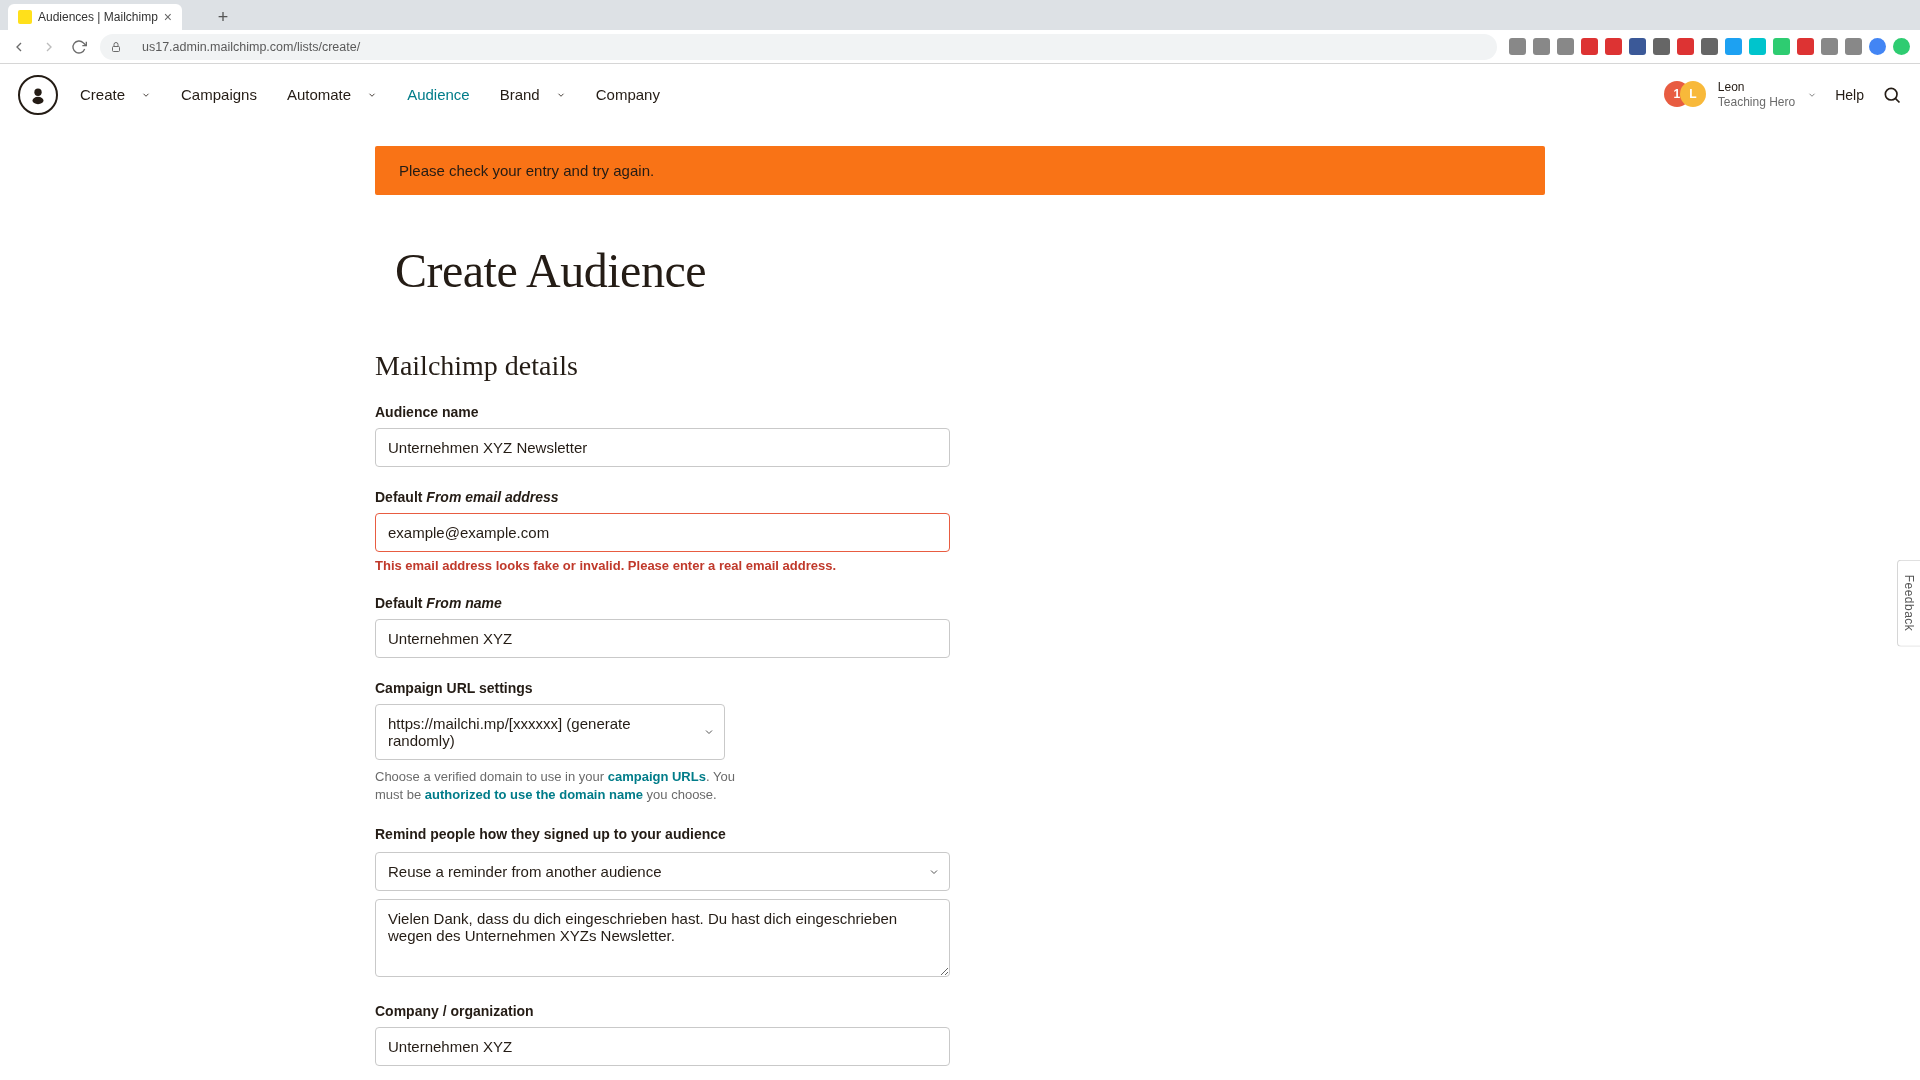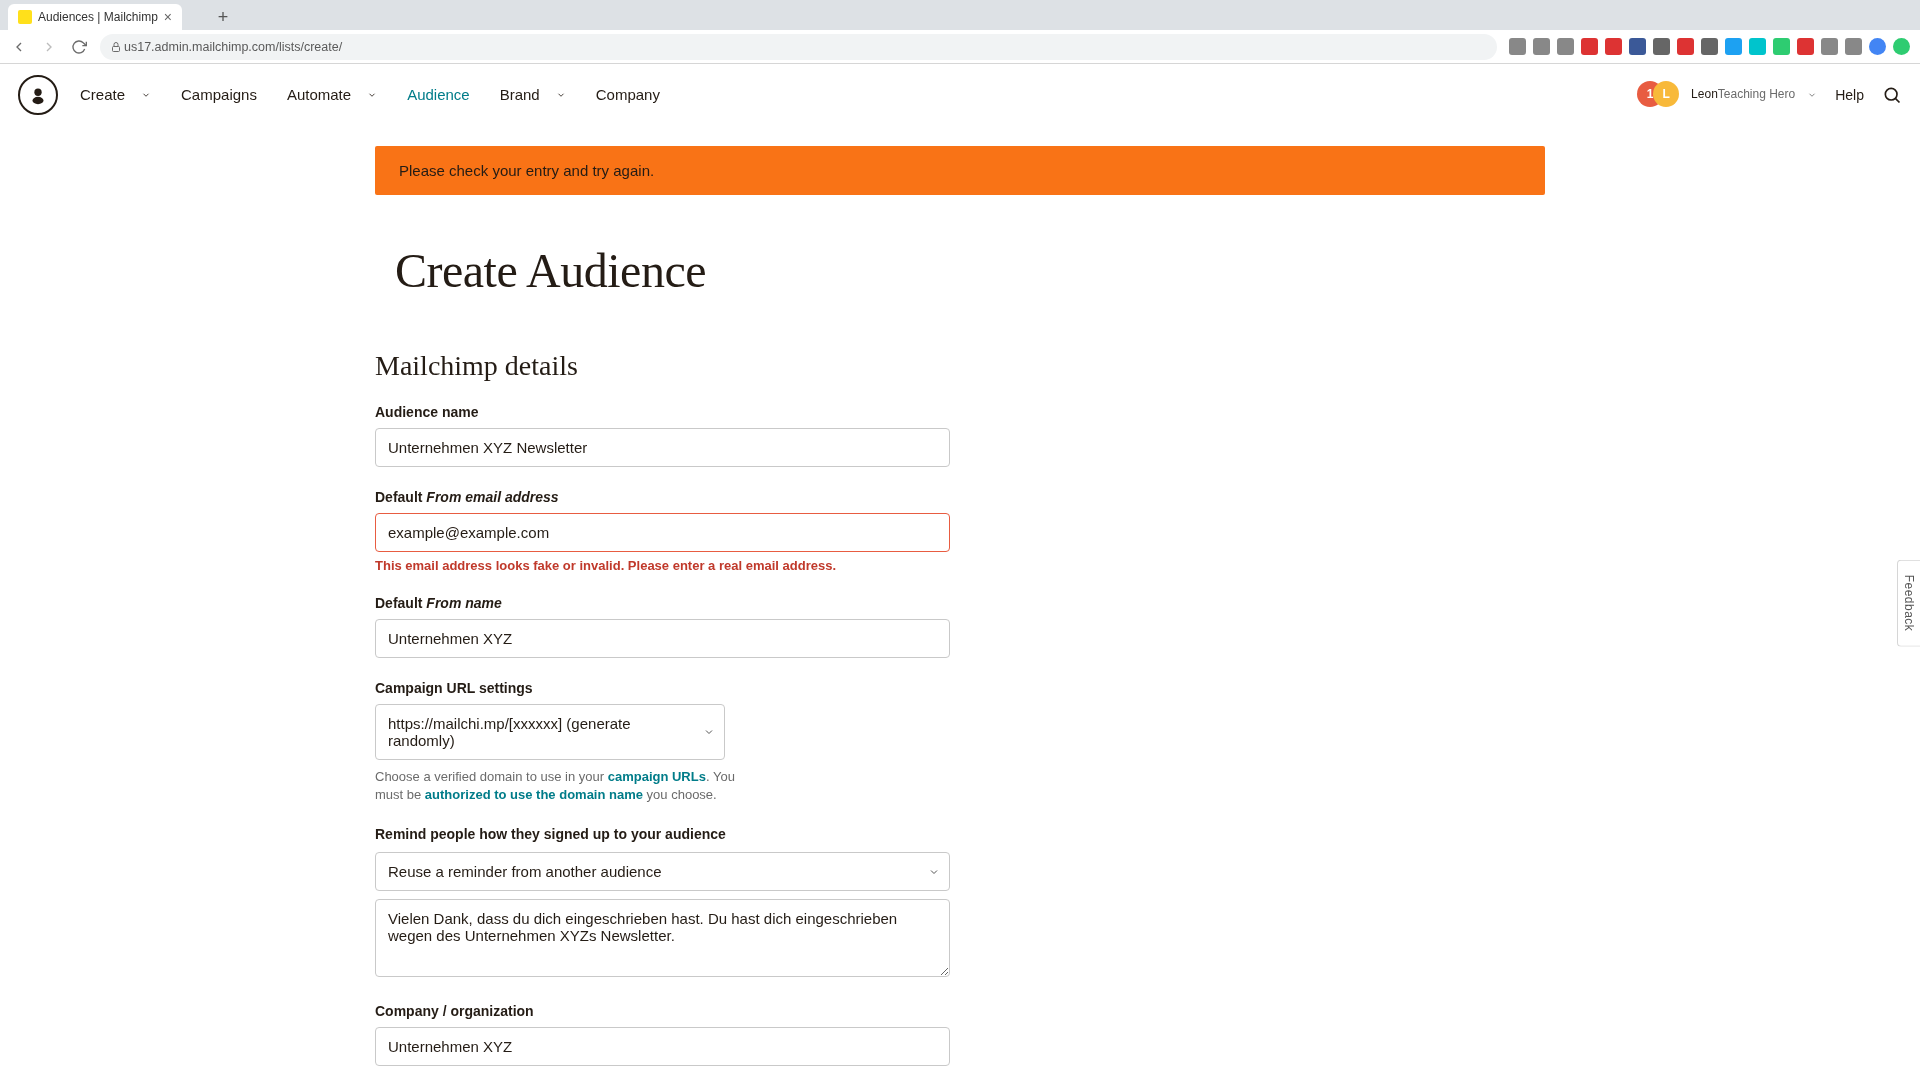--- a/index.html
+++ b/index.html
@@ -9,40 +9,40 @@
   .browser { display: flex; flex-direction: column; height: 100%; }
   .tab-strip { height: 30px; background: #dde1e5; display: flex; align-items: flex-end; padding-left: 8px; gap: 28px; }
   .tab { height: 26px; background: #fff; border-radius: 6px 6px 0 0; display: flex; align-items: center; padding: 0 10px; font-size: 12px; color: #333; gap: 6px; min-width: 170px; }
   .tab .favicon { width: 14px; height: 14px; background: #ffe01b; border-radius: 2px; }
   .tab .close { color: #666; font-size: 14px; margin-left: auto; }
   .new-tab { width: 26px; height: 26px; display: flex; align-items: center; justify-content: center; color: #555; font-size: 18px; }
   .toolbar { height: 34px; background: #fff; border-bottom: 1px solid #d6d6d6; display: flex; align-items: center; padding: 0 10px; gap: 12px; }
   .nav-btn { width: 18px; height: 18px; color: #6b6b6b; display:flex; align-items:center; justify-content:center; }
   .nav-btn.disabled { color: #bcbcbc; }
   .nav-btn svg { width: 16px; height: 16px; }
-  .addr { flex: 1; display: flex; align-items: center; background: #f1f3f4; border-radius: 14px; height: 26px; padding: 0 10px; font-size: 12.5px; color: #5a5a5a; gap: 2px; }
+  .addr { flex: 1; display: flex; align-items: center; background: #f1f3f4; border-radius: 14px; height: 26px; padding: 0 10px; font-size: 12.5px; color: #5a5a5a; gap: 20px; }
   .addr .lock { color: #6b6b6b; }
   .ext-icons { display: flex; gap: 7px; align-items: center; }
   .ext-icons i { width: 17px; height: 17px; border-radius: 3px; display:inline-block; }
 
   
   .app-nav { height: 62px; border-bottom: 1px solid #fff; display: flex; align-items: center; padding: 0 18px; }
   .logo { width: 40px; height: 40px; border-radius: 50%; border: 2px solid #241c15; display:flex; align-items:center; justify-content:center; margin-right: 22px; }
   .logo svg { width: 22px; height: 22px; }
   .menu { display: flex; gap: 30px; font-size: 15px; }
   .menu-item { color: #241c15; display: flex; align-items: center; gap: 16px; cursor: pointer; }
   .menu-item.active { color: #007c89; font-weight: 500; }
   .chevron { width: 10px; height: 10px; }
   .spacer { flex: 1; }
   .user-block { display: flex; align-items: center; gap: 12px; }
   .avatar-stack { position: relative; width: 42px; height: 28px; }
   .avatar-stack .a1, .avatar-stack .a2 { position:absolute; width:26px; height:26px; border-radius:50%; display:flex; align-items:center; justify-content:center; font-size:12px; font-weight:600; color:#fff; }
   .avatar-stack .a1 { left:0; background:#e85c41; z-index:1; }
   .avatar-stack .a2 { left:16px; background:#f8b93a; z-index:2; }
-  .user-text { display: flex; flex-direction: row; line-height: 1.2; font-size: 12px; }
+  .user-text { display: flex; flex-direction: column; line-height: 1.2; font-size: 12px; }
   .user-text .u1 { color: #241c15; }
   .user-text .u2 { color: #6b6b6b; }
   .help-link { font-size: 14px; color: #241c15; margin-left: 18px; }
   .search-btn { margin-left: 18px; }
   .search-btn svg { width:20px; height:20px; stroke:#241c15; }
 
   
   .page-wrap { position: relative; height: calc(100% - 30px - 34px - 62px); overflow: hidden; }
   .content { width: 1170px; margin: 0 auto; }
   .alert { margin-top: 20px; background: #f97316; color: #241c15; padding: 16px 24px; font-size: 15px; border-radius: 2px; }

